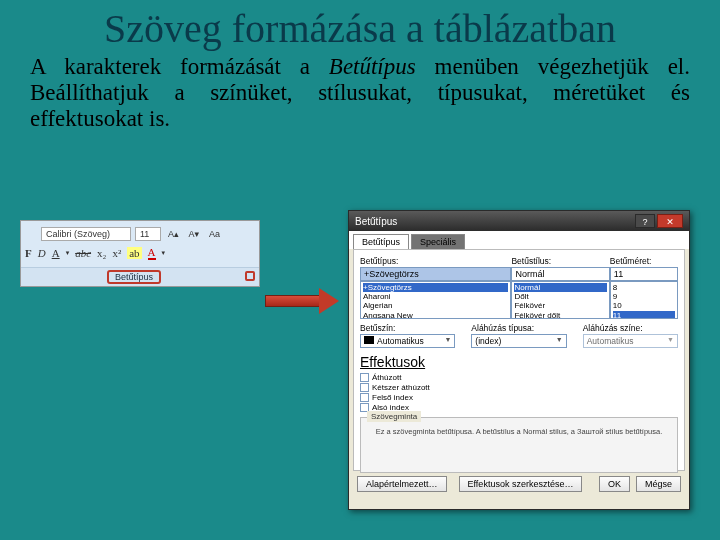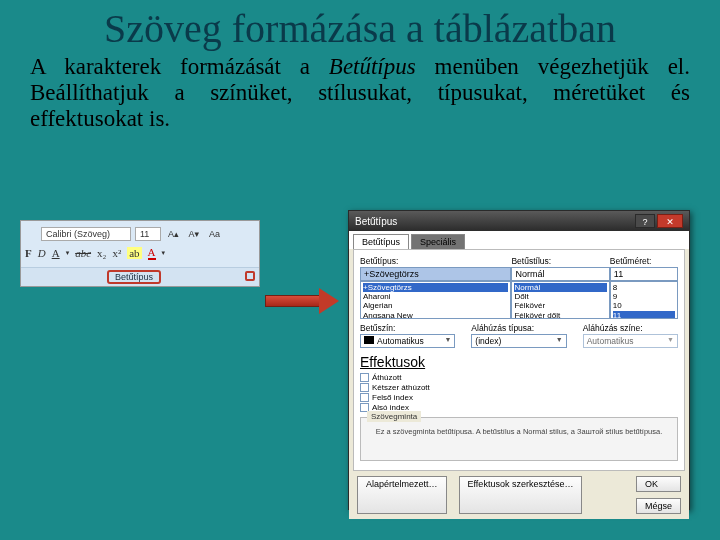--- a/index.html
+++ b/index.html
@@ -241,21 +241,21 @@
   .eff-cols {
     display: flex;
     gap: 4px;
     flex-direction: column;
   }
   .chk-row { display: flex; align-items: center; gap: 3px; font-size: 8px; margin: 1px 0; }
   .chk { width: 9px; height: 9px; border: 1px solid #7a9ac0; background: #fff; }
   .preview-box {
     margin-top: 4px;
     border: 1px solid #bbb;
-    height: 44px;
+    height: 56px;
     background: #f4f4f4;
     position: relative;
   }
   .preview-label {
     font-size: 8px;
     color: #333;
     padding: 1px 4px;
     background: #ece9d8;
     display: inline-block;
     position: relative;
@@ -270,21 +270,21 @@
     margin-top: -2px;
   }
   .dlg-buttons {
     display: flex;
     gap: 6px;
     padding: 5px 8px;
     justify-content: space-between;
     background: #ece9d8;
   }
   .dlg-buttons .left { display: flex; gap: 12px; }
-  .dlg-buttons .right { display: flex; gap: 6px; flex-direction: column; }
+  .dlg-buttons .right { display: flex; gap: 6px; }
   .btn {
     border: 1px solid #888;
     background: linear-gradient(#fdfdfd,#e4e4e4);
     padding: 2px 8px;
     font-size: 9px;
   }
   .second-row {
     display: flex;
     gap: 16px;
     margin-top: 4px;

